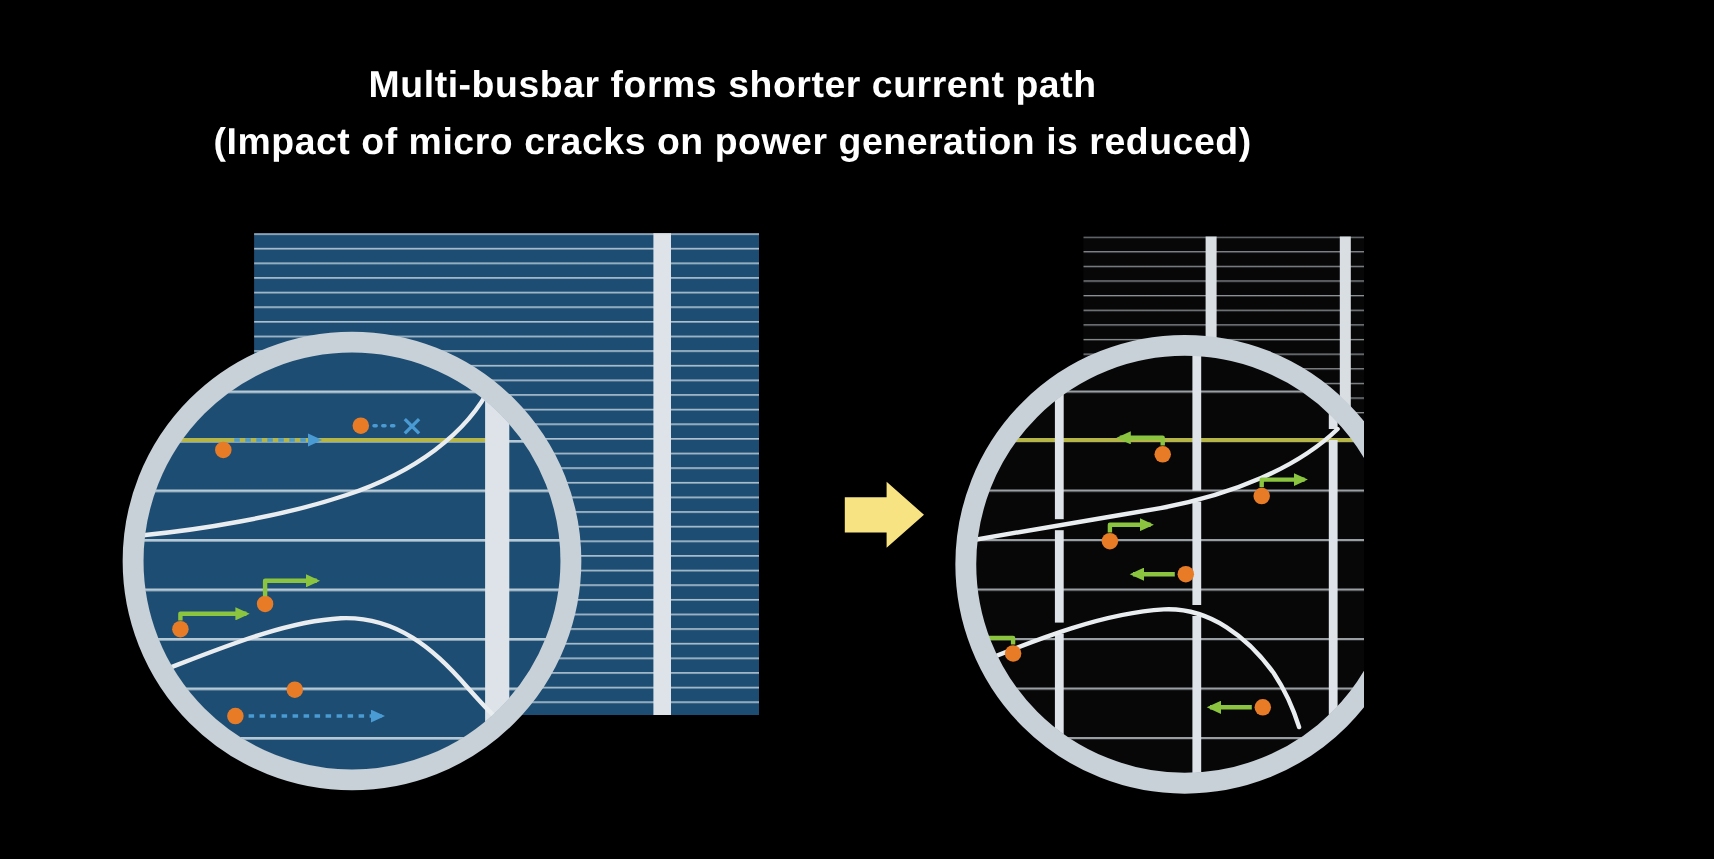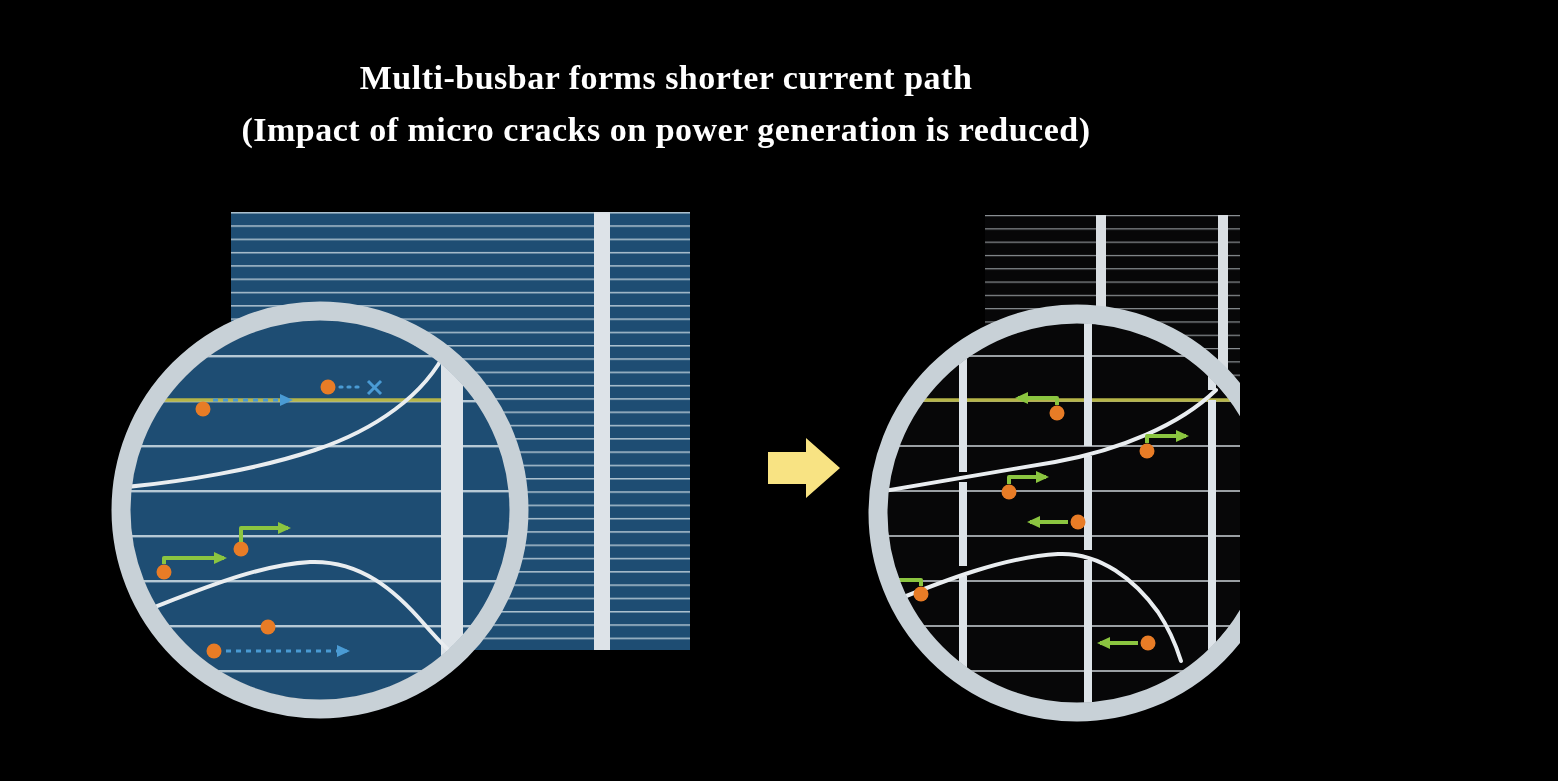--- a/index.html
+++ b/index.html
@@ -6,21 +6,21 @@
     margin: 0;
     padding: 0;
     background: #000000;
   }
   .canvas {
     position: relative;
     width: 1240px;
     height: 781px;
     background: #000000;
     overflow: hidden;
-    font-family: Liberation Serif, serif;
+    font-family: Liberation Sans, sans-serif;
   }
   .title {
     position: absolute;
     top: 52px;
     left: 0;
     width: 100%;
     text-align: center;
     transform: translateX(46px);
     color: #ffffff;
     font-weight: bold;

